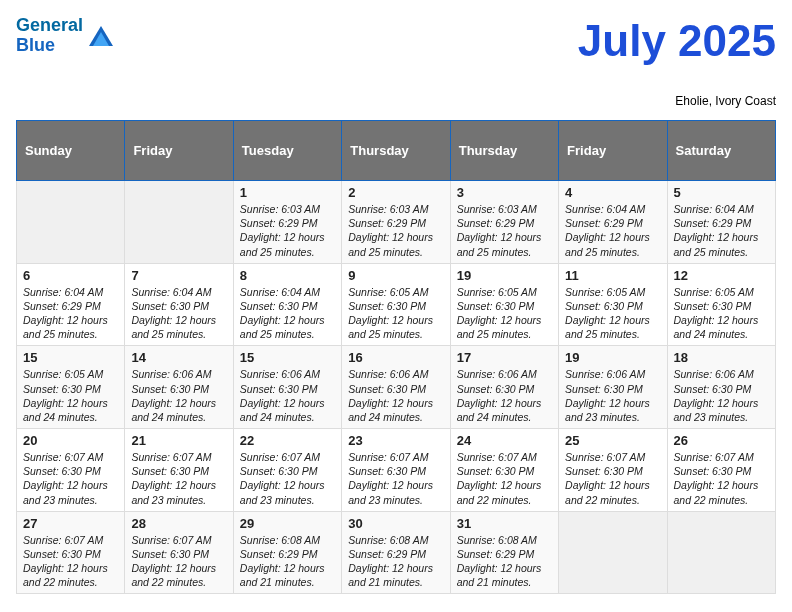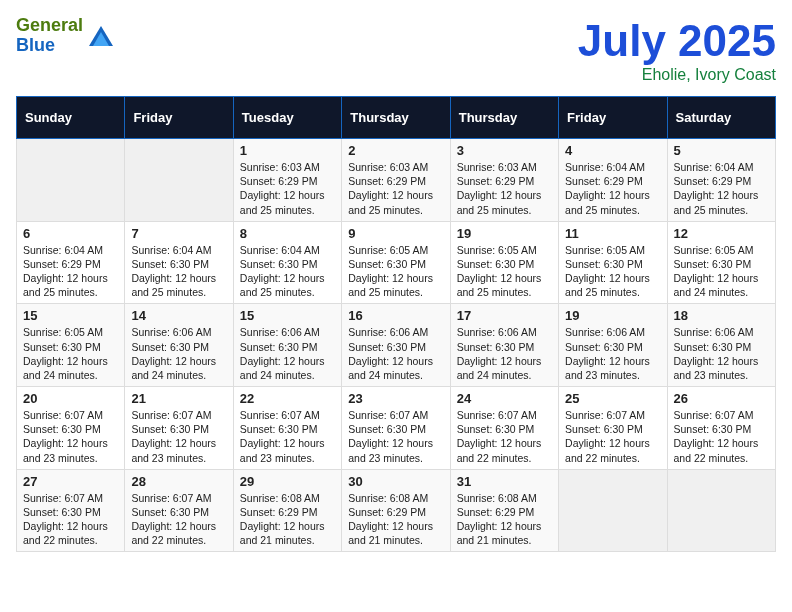--- a/index.html
+++ b/index.html
@@ -21,54 +21,55 @@
       align-items: center;
     }
     .logo-text {
       display: flex;
       flex-direction: column;
       line-height: 1.1;
     }
     .logo-general {
       font-size: 18px;
       font-weight: bold;
-      color: #4d7c0f;
+      color: #0369a1;
     }
     .logo-blue {
       font-size: 18px;
       font-weight: bold;
       color: #1565c0;
     }
     .logo-icon {
       width: 28px;
       height: 28px;
       margin-left: 4px;
     }
     .title-block {
       text-align: right;
     }
     .month-title {
       font-size: 44px;
       font-weight: bold;
       color: #1d4ed8;
     }
     .location-title {
-      font-size: 16px;
-      color: #15803d;
+      font-size: 12px;
+      color: #000000;
+      margin-top: 28px;
     }
     .calendar {
       width: 100%;
       border-collapse: collapse;
       border: 1px solid #ccc;
     }
     .calendar th {
-      background-color: #0f172a;
+      background-color: #737373;
       color: #fff;
       text-align: left;
-      padding: 13px 8px;
+      padding: 22px 8px;
       font-size: 13px;
       border: 1px solid #1565c0;
     }
     .calendar td {
       vertical-align: top;
       padding: 4px 6px;
       border: 1px solid #ddd;
       width: calc(100% / 7);
       min-height: 80px;
       font-size: 11px;
@@ -84,20 +85,21 @@
     .day-num {
       font-size: 13px;
       font-weight: bold;
       display: block;
       margin-bottom: 2px;
     }
     .day-info {
       font-size: 10.5px;
       line-height: 1.35;
       color: #222;
+      font-style: italic;
     }
     .empty-cell {
       background: #f0f0f0 !important;
     }
   </style>
 </head>
 <body>
 
 <div class="header">
   <div class="logo">

